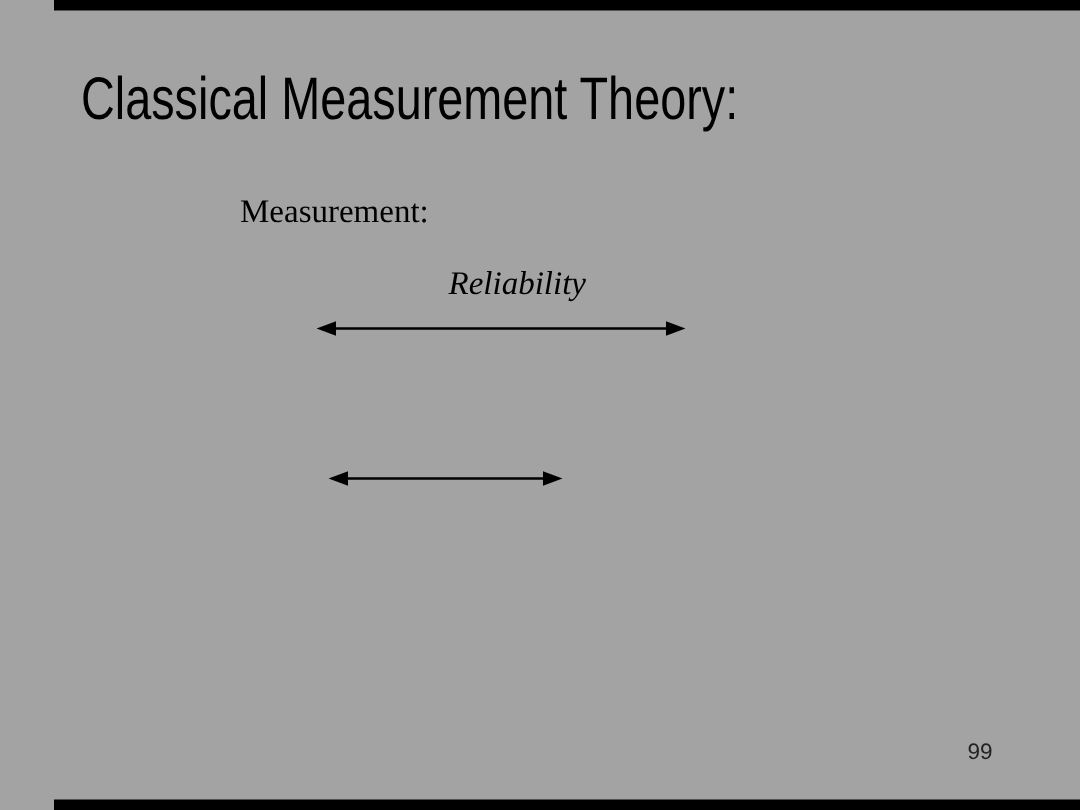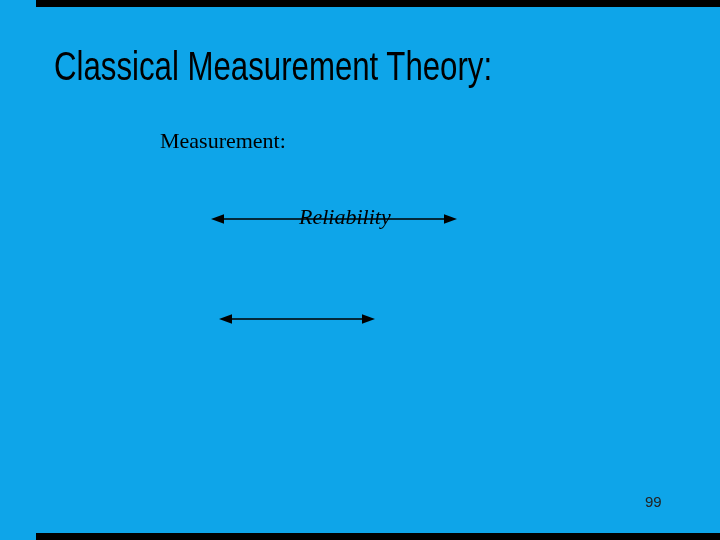--- a/index.html
+++ b/index.html
@@ -5,21 +5,21 @@
   html, body { margin: 0; padding: 0; }
   body {
     width: 720px; height: 540px;
     background: #ffffff;
     font-family: "Liberation Serif", serif;
     overflow: hidden;
   }
   .slide {
     position: relative;
     width: 720px; height: 540px;
-    background: #0ea5e9;
+    background: #a3a3a3;
     overflow: hidden;
   }
   .bar {
     position: absolute;
     left: 36px;
     width: 684px;
     height: 7px;
     background: #000000;
   }
   .bar.top { top: 0; }
@@ -48,21 +48,20 @@
     left: 160px; top: 128px;
     font-size: 22px;
     white-space: nowrap;
   }
   .reliability-label {
     position: absolute;
     left: 299px; top: 176px;
     font-size: 22px;
     font-style: italic;
     white-space: nowrap;
-    margin-top: 28px;
   }
   .arrow { position: absolute; display: block; }
   .arrow.reliability { left: 211px; top: 212px; }
   .arrow.validity   { left: 219px; top: 312px; }
   .equation {
     position: absolute;
     left: 165px; top: 250px;
     font-size: 22px;
     white-space: pre;
   }

